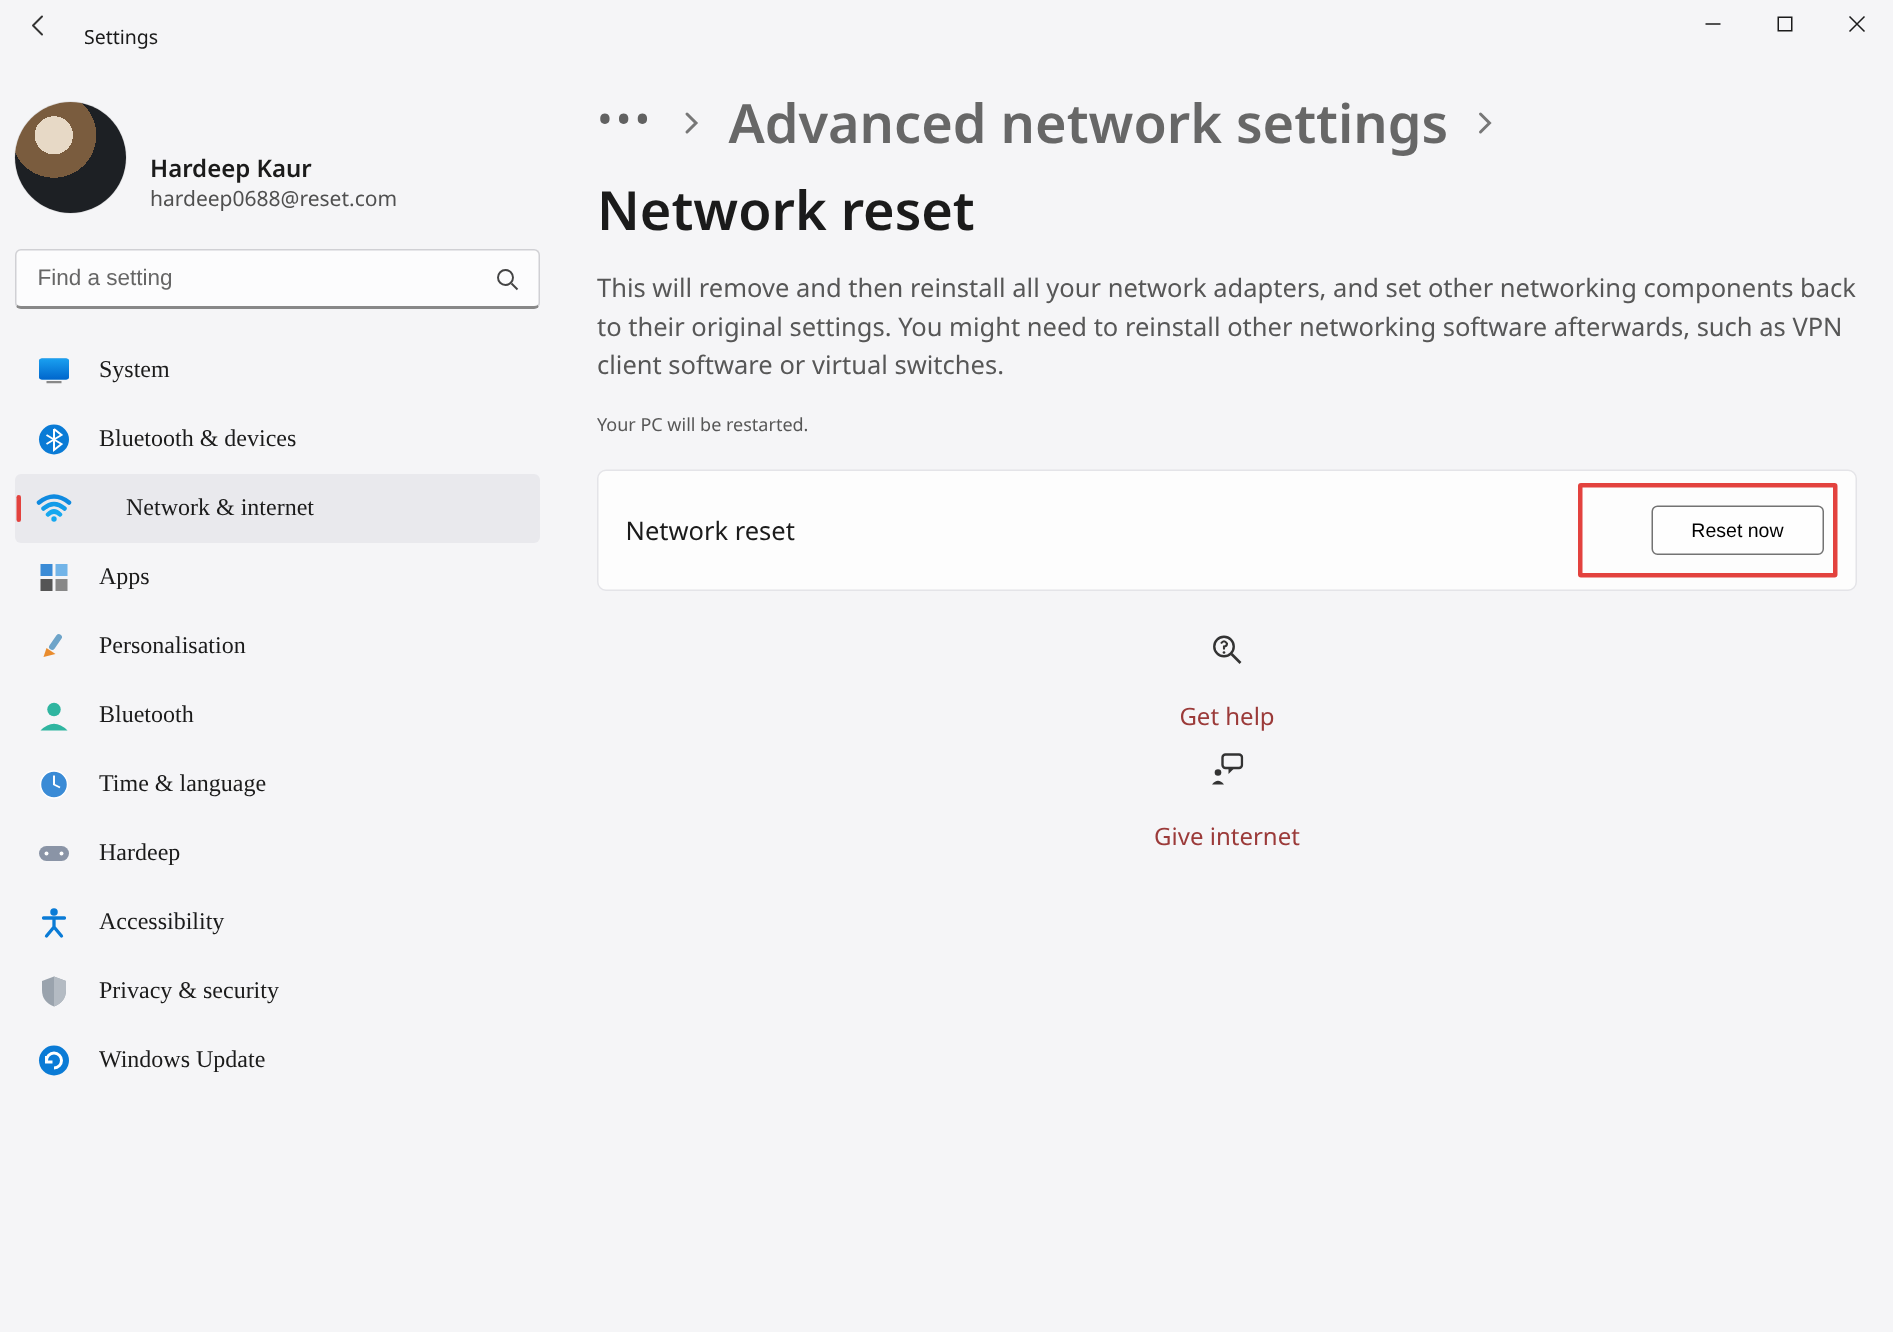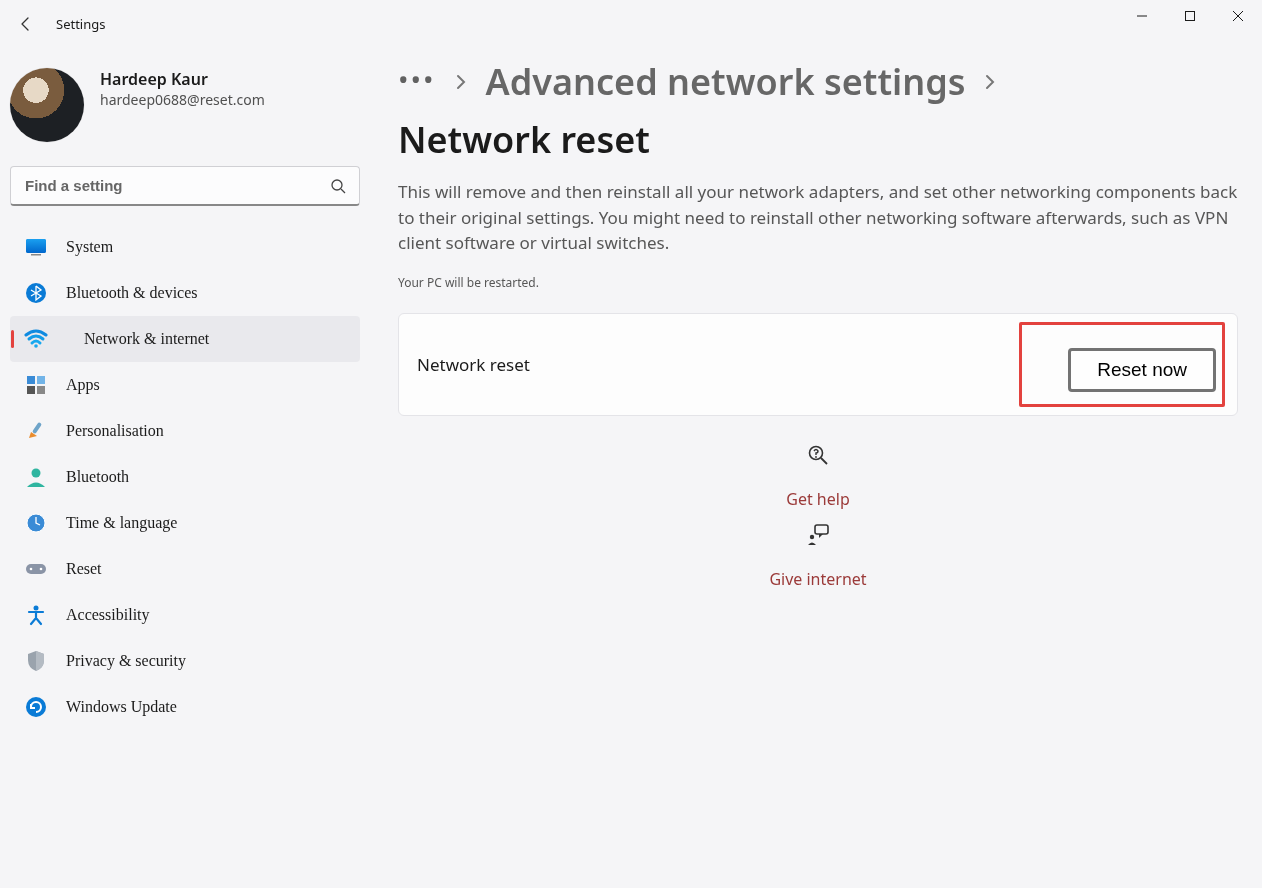--- a/index.html
+++ b/index.html
@@ -1,33 +1,33 @@
 <!DOCTYPE html>
 <html><head>
 <meta charset="utf-8">
 <style>
   * { box-sizing: border-box; margin: 0; padding: 0; }
   html, body { width: 1262px; height: 888px; overflow: hidden; font-family: "Segoe UI", system-ui, sans-serif; background: #f5f5f7; color: #1b1b1b; }
   body { position: relative; }
 
   
-  .titlebar { height: 48px; display: flex; align-items: center; padding: 0 10px; }
+  .titlebar { height: 48px; display: flex; align-items: flex-end; padding: 15px 10px; }
   .back-btn { width: 32px; height: 32px; display:flex; align-items:center; justify-content:center; border:none; background:transparent; border-radius:4px; cursor:pointer; }
   .app-title { font-size: 13px; margin-left: 14px; color:#1b1b1b; }
   .win-controls { position:absolute; right:0; top:0; display:flex; }
   .win-btn { width:48px; height:32px; display:flex; align-items:center; justify-content:center; background:transparent; border:none; cursor:pointer; }
 
   
   .sidebar { position:absolute; left:0; top:50px; width:370px; padding:12px 10px 10px 10px; }
-  .profile { display:flex; align-items:flex-start; gap:16px; padding:6px 0 22px 0; }
+  .profile { display:flex; align-items:flex-end; gap:16px; padding:6px 0 22px 0; }
   .avatar { width:74px; height:74px; border-radius:50%; background: radial-gradient(circle at 35% 30%, #e7d9c6 0 18%, #7a5c3e 18% 40%, #1d2024 40% 100%); box-shadow: 0 0 0 0.5px rgba(0,0,0,.08); }
   .profile-name { font-size:16px; font-weight:600; }
   .profile-email { font-size:14px; color:#505050; }
   .search-wrap { position:relative; margin:2px 0 18px 0; }
-  .search { width:100%; height:40px; border:1px solid #d0d0d4; border-bottom:2px solid #888; background:#fcfcfd; border-radius:4px; padding:0 44px 0 14px; font-size:15px; color:#333;font-weight:bold; }
+  .search { width:100%; height:40px; border:1px solid #d0d0d4; border-bottom:2px solid #888; background:#fcfcfd; border-radius:4px; padding:0 44px 0 14px; font-size:15px; color:#333; }
   .search::placeholder { color:#666; }
   .search-icon-btn { position:absolute; right:6px; top:50%; transform:translateY(-50%); width:32px; height:32px; display:flex; align-items:center; justify-content:center; border:none; background:transparent; }
 
   .nav { list-style:none;font-family:Liberation Serif, serif; }
   .nav-item { position:relative; display:flex; align-items:center; gap:18px; height:46px; padding:0 10px 0 14px; border-radius:4px; cursor:pointer; font-size:16px; }
   .nav-item .nav-label { flex:1; }
   .nav-item.active { background:#e9e9ed;gap:36px; }
   .nav-item.active::before { content:""; position:absolute; left:1px; top:14px; width:3px; height:18px; border-radius:2px; background:#e3423e; }
   .nav-icon { width:24px; height:24px; display:flex; align-items:center; justify-content:center; }
 
@@ -38,21 +38,21 @@
   .chev { color:#616161; }
   .crumb-link { font-size:36px; font-weight:600; color:#676767; cursor:pointer; line-height:1.1; }
   .crumb-current { font-size:36px; font-weight:600; color:#1b1b1b; line-height:1.1; }
 
   .paragraph { font-size:17px; color:#575757; line-height:1.5; max-width:840px; margin-bottom:18px; }
   .restart { font-size:12px; color:#575757; margin-bottom:22px; }
 
   .card { background:#fdfdfd; border:1px solid #e4e4e8; border-radius:6px; padding:20px 18px; display:flex; align-items:center; justify-content:space-between; margin-bottom:28px; }
   .card-label { font-size:17px; }
   .highlight-box { border:3px solid #e3423e; border-radius:2px; padding:12px 6px 12px 46px; margin:-12px -6px; }
-  .reset-btn { background:#fefefe; border:3px solid #737373; border-radius:4px; padding:8px 26px; font-size:19px; cursor:pointer;margin-top:11px; }
+  .reset-btn { background:#fefefe; border:1px solid #737373; border-radius:4px; padding:8px 26px; font-size:13px; cursor:pointer; }
 
   .help-row { display:flex; align-items:center; gap:22px; margin:10px 0 14px 0;flex-direction:column; }
   .help-link { color:#9b3a39; font-size:16px; cursor:pointer; }
   .help-icon { width:22px; height:22px; }
 
   svg { display:block; }
 </style>
 </head>
 <body>
 
@@ -186,21 +186,21 @@
       <span class="nav-label">Time &amp; language</span>
     </li>
     <li class="nav-item">
       <span class="nav-icon">
           <svg width="24" height="18" viewBox="0 0 24 18">
             <rect x="2" y="4" width="20" height="10" rx="5" fill="#8a94a6"></rect>
             <circle cx="7" cy="9" r="1.3" fill="#fff"></circle>
             <circle cx="17" cy="9" r="1.3" fill="#fff"></circle>
           </svg>
         </span>
-      <span class="nav-label">Reset</span>
+      <span class="nav-label">Hardeep</span>
     </li>
     <li class="nav-item">
       <span class="nav-icon">
           <svg width="22" height="22" viewBox="0 0 22 22">
             <circle cx="11" cy="4" r="2.5" fill="#0a7bd6"></circle>
             <path d="M4 8 L18 8 M11 8 L11 14 M11 14 L6 20 M11 14 L16 20" stroke="#0a7bd6" stroke-width="2.2" fill="none" stroke-linecap="round"></path>
           </svg>
         </span>
       <span class="nav-label">Accessibility</span>
     </li>

